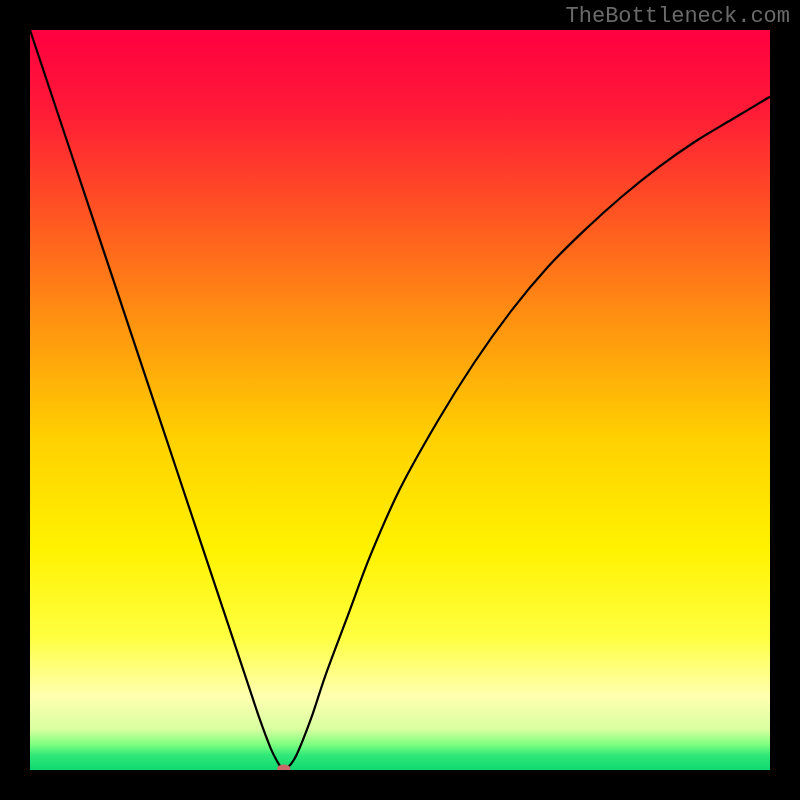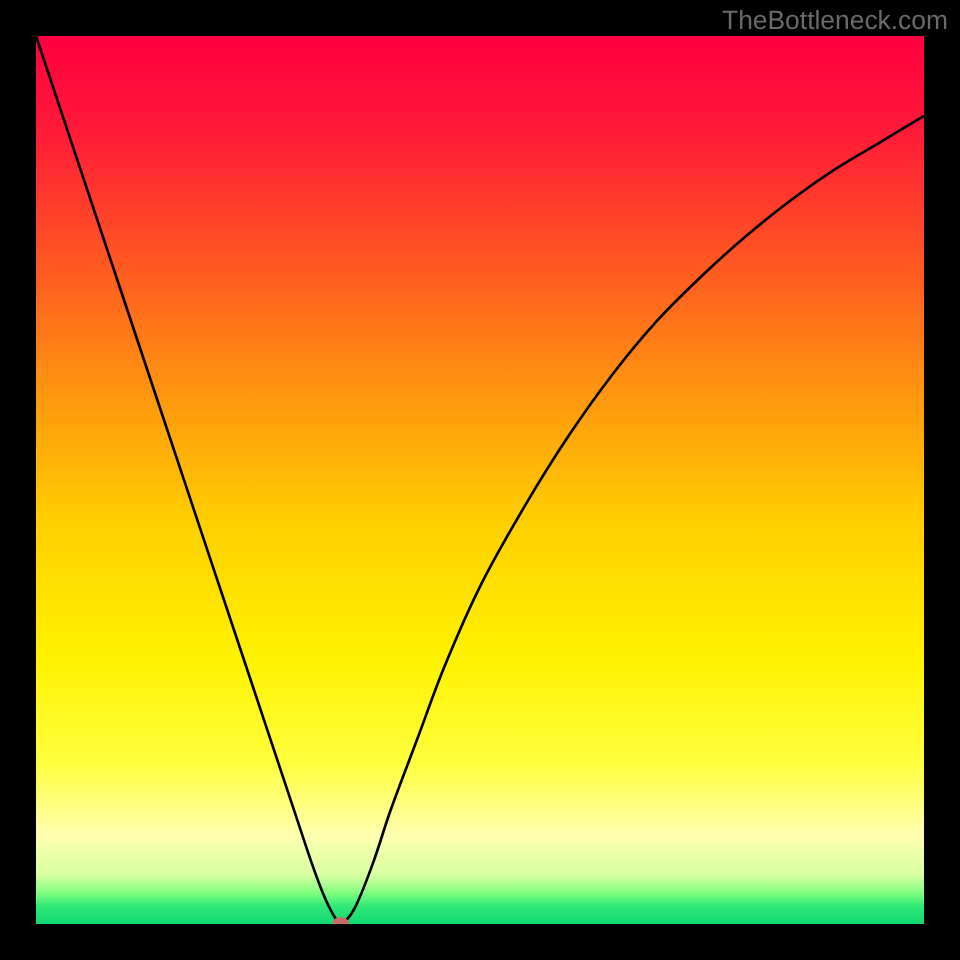--- a/index.html
+++ b/index.html
@@ -22,21 +22,21 @@
     top: 30px;
     width: 740px;
     height: 740px;
   }
   .watermark {
     position: absolute;
     top: 4px;
     right: 10px;
     color: #6a6a6a;
     font-size: 22px;
-    font-family: Liberation Sans, sans-serif;
+    font-family: Liberation Mono, monospace;
     z-index: 10;
   }
   svg {
     display: block;
   }
 </style>
 </head>
 <body>
 
 <div class="chart-container">

